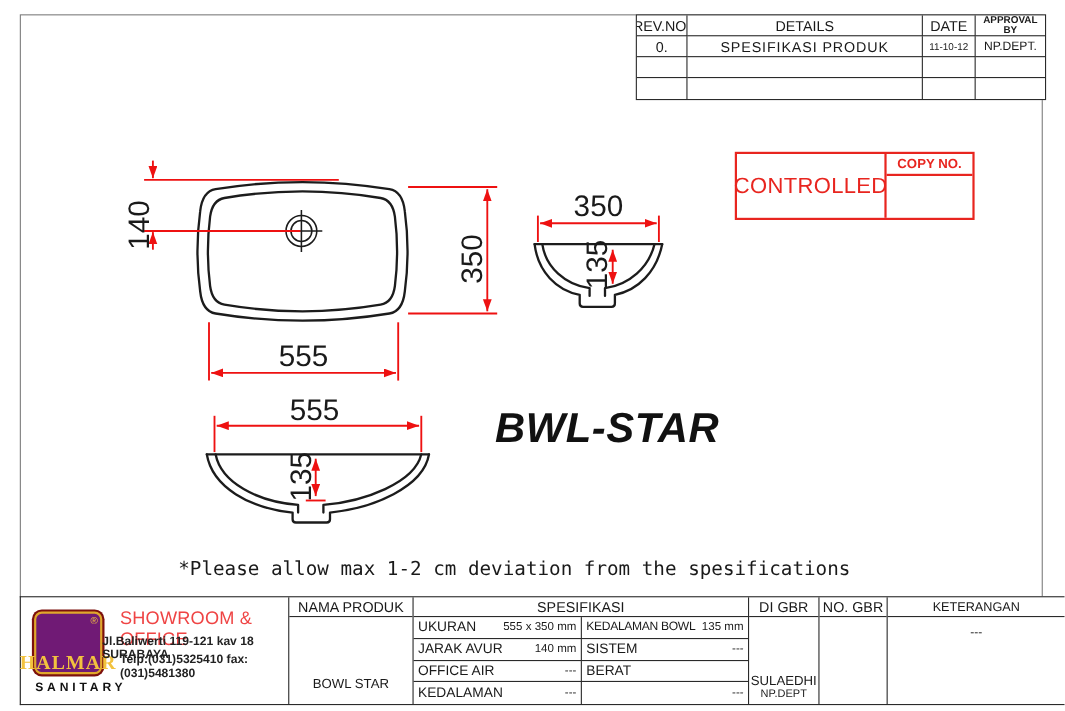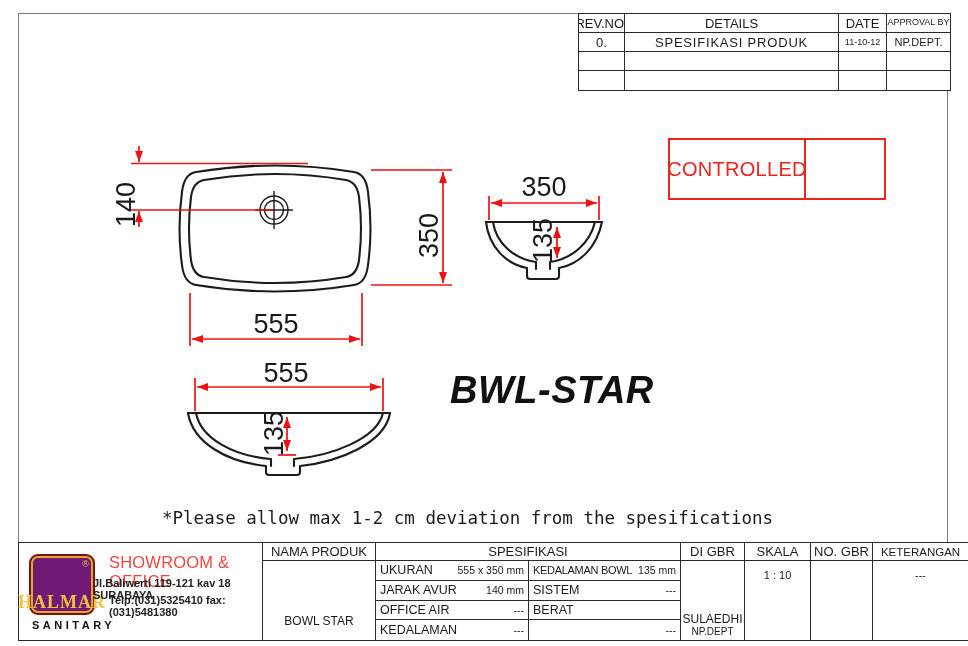--- a/index.html
+++ b/index.html
@@ -18,21 +18,21 @@
     display:grid; grid-template-columns:46px 214px 48px 63px; grid-auto-rows:19px;
     border:1px solid #2a2a2a; background:#fff;
   }
   .rev-cell {
     border-right:1px solid #2a2a2a; border-bottom:1px solid #2a2a2a;
     display:flex; align-items:center; justify-content:center;
     font-size:13px; overflow:hidden; white-space:nowrap; box-sizing:border-box;
   }
   .rev-cell.c4 { border-right:none; }
   .rev-cell.rlast { border-bottom:none; }
-  .rev-cell.approval-hd { font-size:9px; line-height:1.05; text-align:center; white-space:normal; }
+  .rev-cell.approval-hd { font-size:9px; line-height:1.05; text-align:center; white-space:normal;font-weight:bold; }
   .rev-cell.date-val { font-size:9px; }
   .rev-cell.appr-val { font-size:11px; }
   .rev-cell.details-val { letter-spacing:0.8px; }
 
   
   .stamp {
     position:absolute; left:668px; top:138px; width:218px; height:62px;
     border:2px solid #e8251f; color:#e8251f; display:flex; box-sizing:border-box; background:#fff;
   }
   .stamp-left { width:136px; border-right:2px solid #e8251f; display:flex; align-items:center; justify-content:center; font-size:20px; letter-spacing:0.3px; box-sizing:border-box; }
@@ -130,20 +130,24 @@
     <div class="rev-cell c4"></div>
 
     <div class="rev-cell rlast"></div>
     <div class="rev-cell rlast"></div>
     <div class="rev-cell rlast"></div>
     <div class="rev-cell c4 rlast"></div>
   </div>
 
   <div class="stamp">
     <div class="stamp-left">CONTROLLED</div>
+    <div class="stamp-right">
+      <div class="stamp-copy">COPY NO.</div>
+      <div class="stamp-empty"></div>
+    </div>
   </div>
 
   <svg class="views" width="968" height="646" viewBox="0 0 968 646">
     <defs>
       <marker id="ar" markerWidth="12" markerHeight="9" refX="11" refY="4" orient="auto-start-reverse" markerUnits="userSpaceOnUse">
         <path d="M0,0 L11,4 L0,8 Z" fill="#ee1111"></path>
       </marker>
     </defs>
 
     <g>
@@ -281,26 +285,20 @@
     <div class="tb-col tb-digbr">
       <div class="tb-head">DI GBR</div>
       <div class="tb-body">
         <div class="digbr-wrap">
           <div class="digbr-name">SULAEDHI</div>
           <div class="digbr-dept">NP.DEPT</div>
         </div>
       </div>
     </div>
 
-    <div class="tb-col tb-skala">
-      <div class="tb-head">SKALA</div>
-      <div class="tb-body">
-        <div class="cell-topval">1 : 10</div>
-      </div>
-    </div>
 
     <div class="tb-col tb-nogbr">
       <div class="tb-head">NO. GBR</div>
       <div class="tb-body">
         <div class="cell-topval"></div>
       </div>
     </div>
 
     <div class="tb-col tb-ket">
       <div class="tb-head">KETERANGAN</div>

